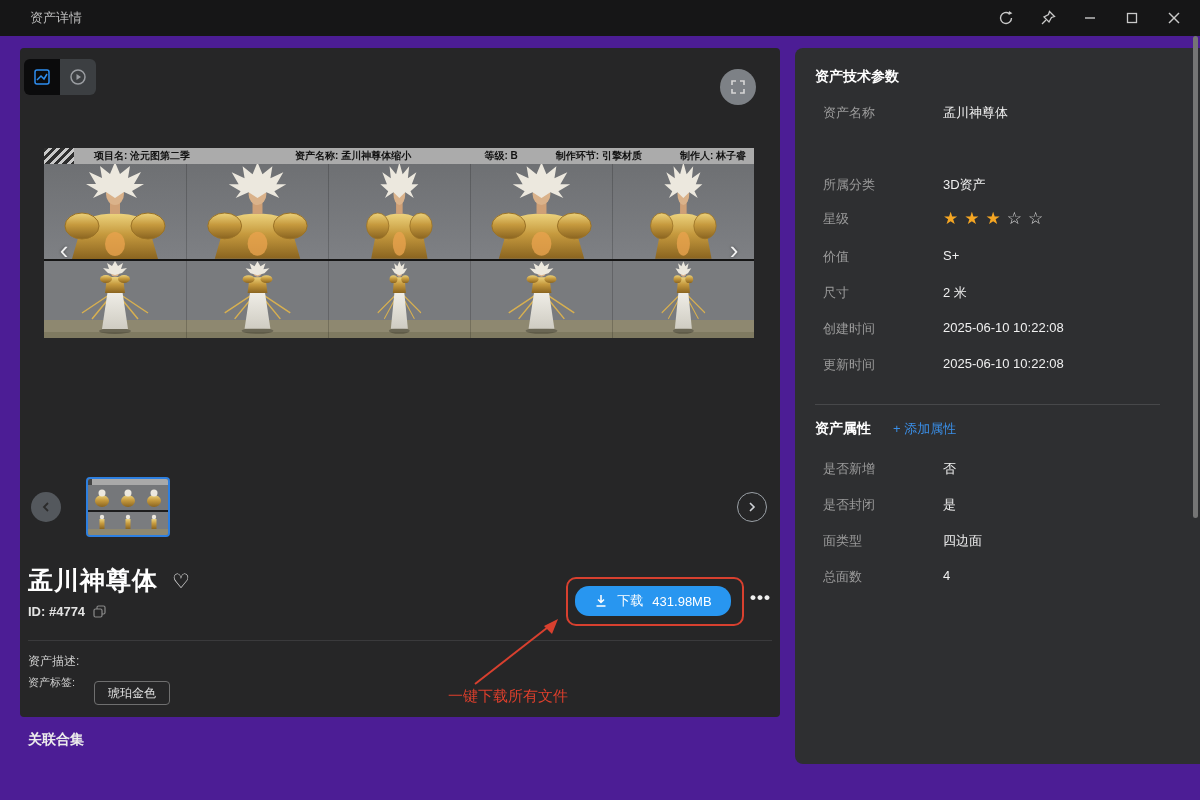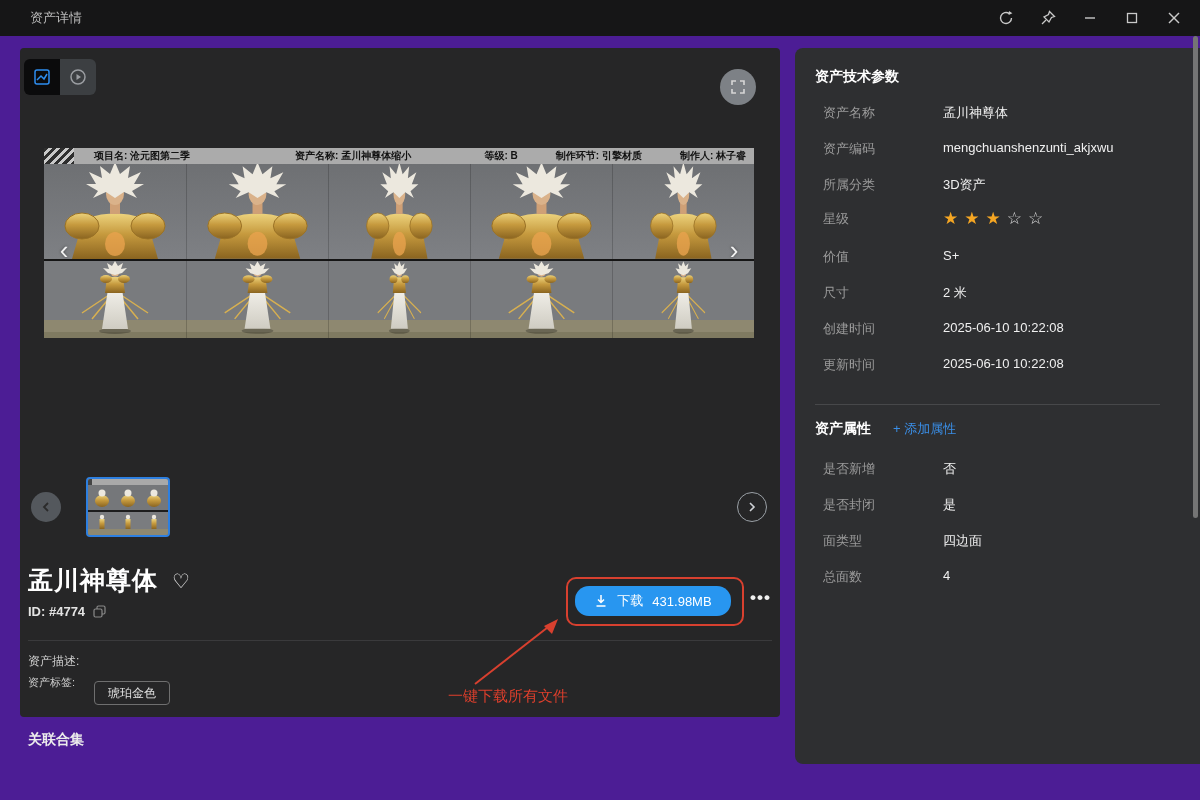--- a/index.html
+++ b/index.html
@@ -327,24 +327,20 @@
 
   <div class="related-title">关联合集</div>
 
   <div class="right-panel">
     <h2 class="rp-title" style="top:20px">资产技术参数</h2>
 
     <div class="rp-row" style="top:56px">
       <span class="lbl">资产名称</span>
         <span class="val">孟川神尊体</span>
     </div>
-    <div class="rp-row" style="top:92px">
-      <span class="lbl">资产编码</span>
-        <span class="val">mengchuanshenzunti_akjxwu</span>
-    </div>
     <div class="rp-row" style="top:128px">
       <span class="lbl">所属分类</span>
         <span class="val">3D资产</span>
     </div>
     <div class="rp-row" style="top:162px">
       <span class="lbl">星级</span>
         <span class="stars">
           <span class="star filled">★</span>
           <span class="star filled">★</span>
           <span class="star filled">★</span>

